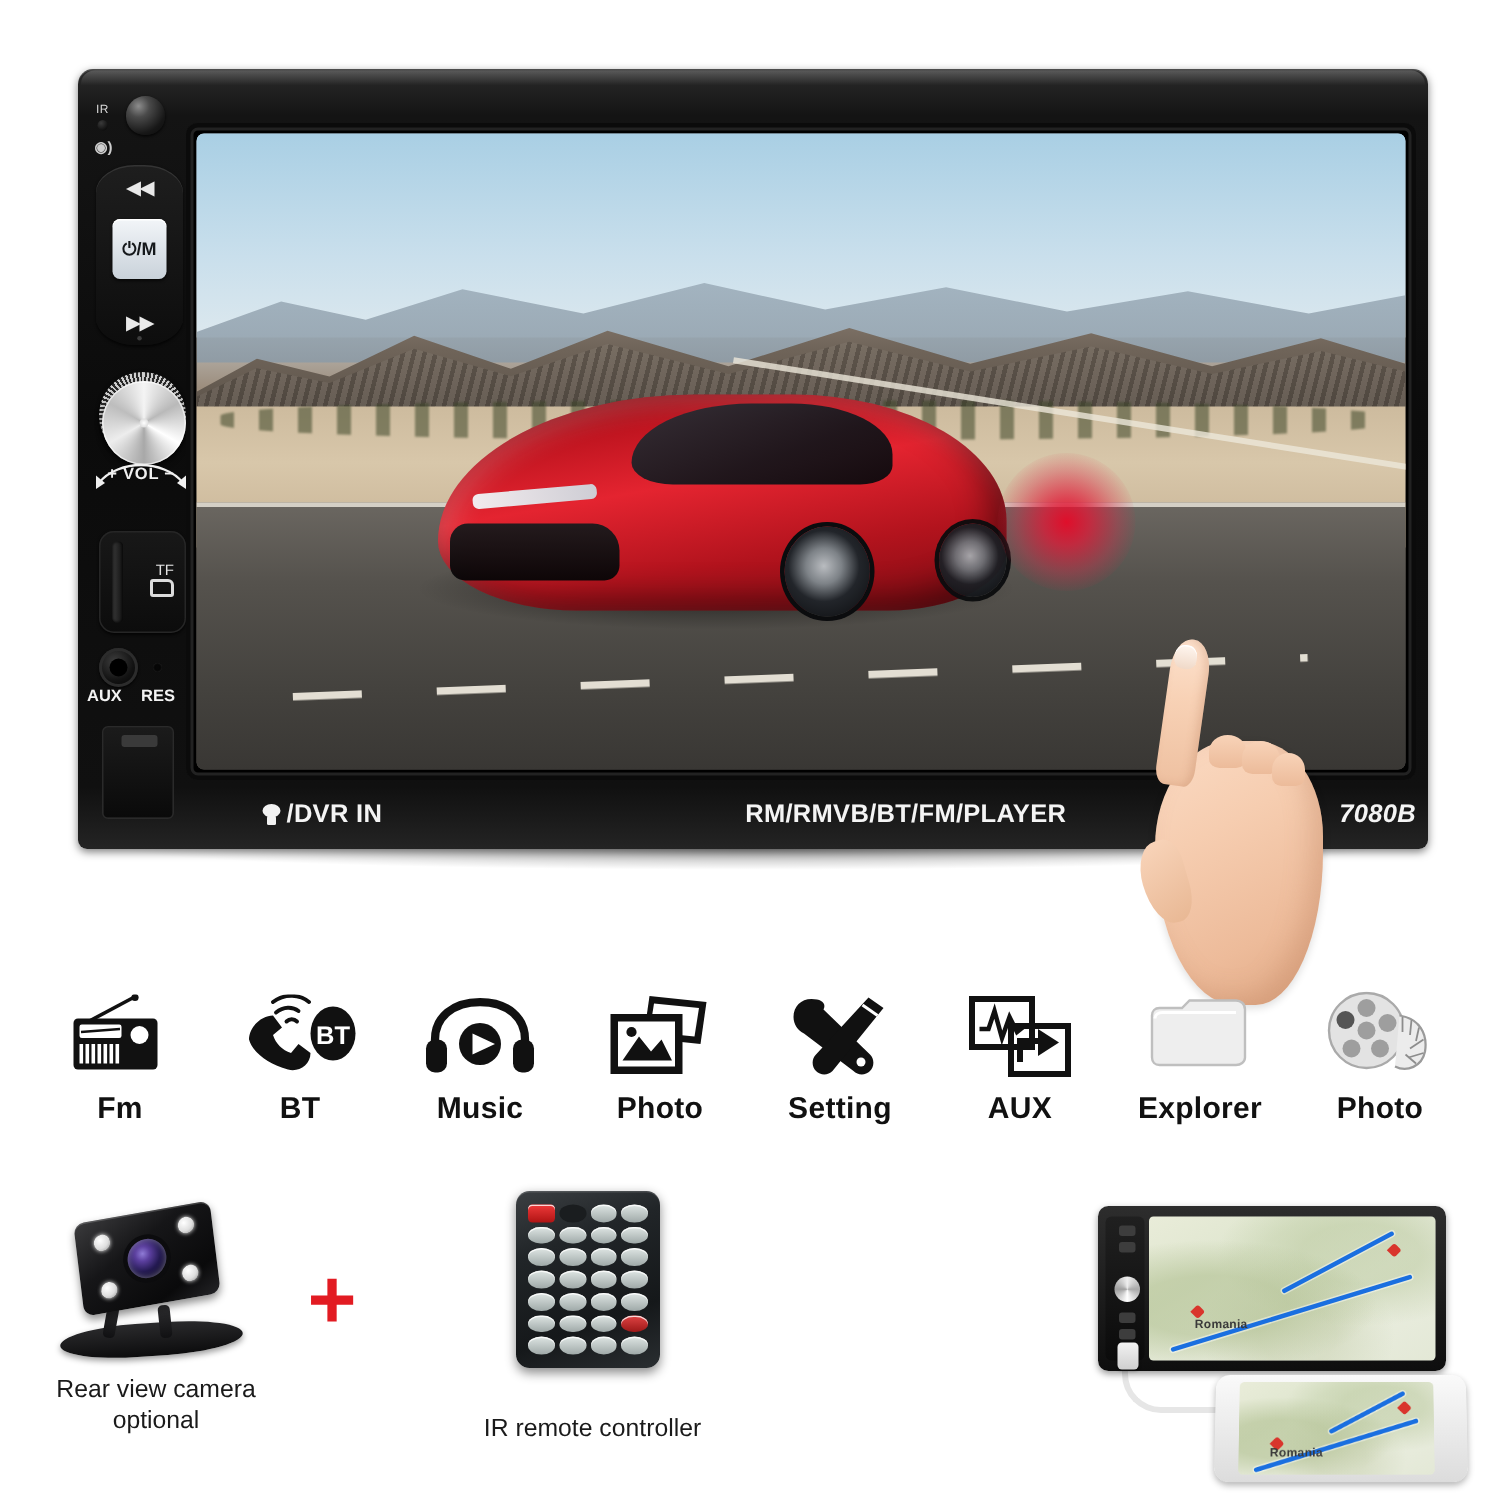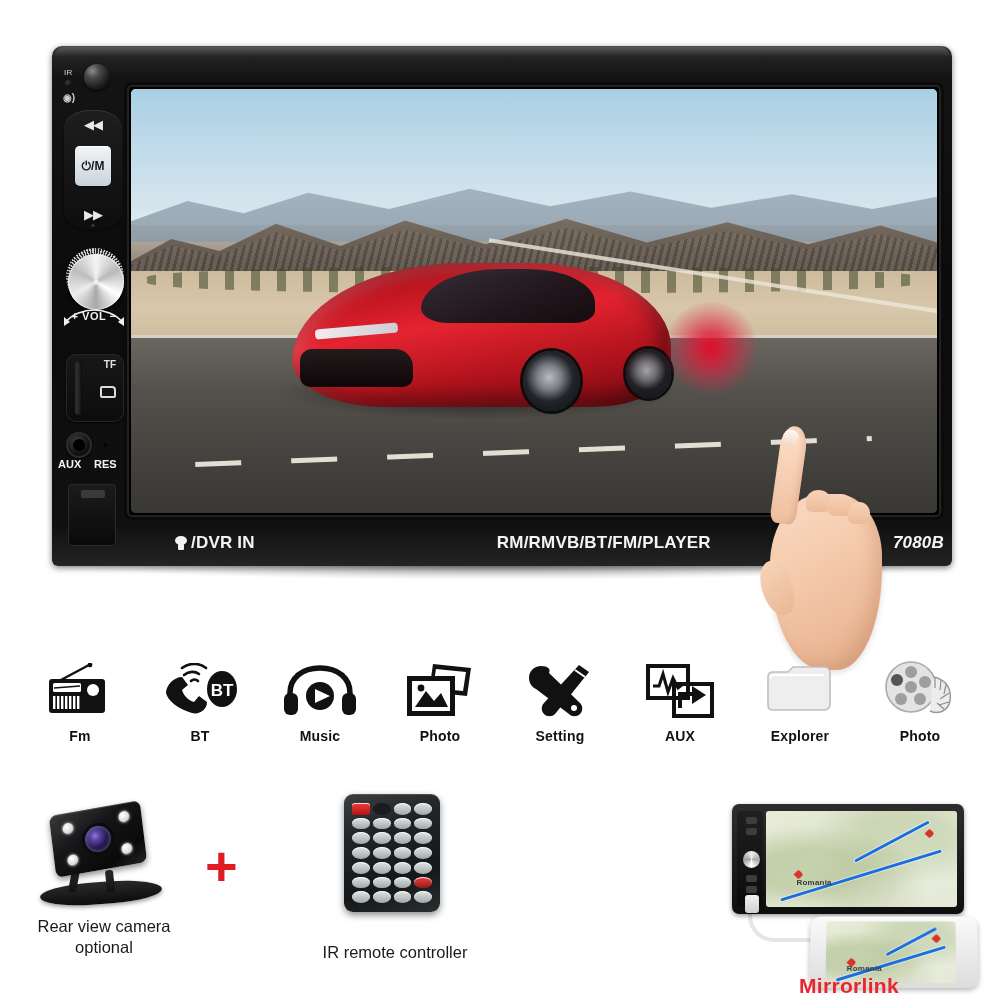--- a/index.html
+++ b/index.html
@@ -75,21 +75,21 @@
                color:#f0f0f0; font-size:11px; font-weight:700; letter-spacing:.5px; }
   .vol-arc { position:absolute; left:4px; top:62px; width:64px; height:24px; }
 
   .tf-slot {
     position:absolute; left:8px; top:302px; width:58px; height:68px;
     background:linear-gradient(180deg,#181818,#0c0c0c); border-radius:10px;
     box-shadow: inset 0 0 0 1px #262626, 0 1px 2px rgba(0,0,0,.7);
   }
   .tf-rail { position:absolute; left:9px; top:7px; width:7px; height:54px; border-radius:3px;
              background:linear-gradient(90deg,#3a3a3a,#111); box-shadow: inset 0 0 2px #000; }
-  .tf-text { position:absolute; right:8px; top:5px; color:#e2e2e2; font-size:10px; font-weight:700;text-align:right; }
+  .tf-text { position:absolute; right:8px; top:21px; color:#e2e2e2; font-size:10px; font-weight:400;text-align:right; }
   .tf-card { position:absolute; right:8px; top:32px; width:16px; height:12px;
              border:2px solid #dcdcdc; border-radius:2px 4px 2px 2px; }
 
   .aux-area { position:absolute; left:0; top:378px; width:72px; height:48px; }
   .aux-jack { position:absolute; left:8px; top:2px; width:26px; height:26px; border-radius:50%;
               background:radial-gradient(circle at 40% 35%,#3d3d3d,#121212 55%,#000 100%);
               box-shadow: inset 0 0 0 2px #2c2c2c, 0 1px 2px rgba(0,0,0,.8); }
   .aux-jack::after{ content:""; position:absolute; left:50%; top:50%; transform:translate(-50%,-50%);
     width:12px; height:12px; border-radius:50%; background:#000; }
   .res-hole { position:absolute; left:44px; top:12px; width:6px; height:6px; border-radius:50%; background:#060606;
@@ -199,21 +199,21 @@
     background:radial-gradient(ellipse at 50% 0%, rgba(0,0,0,.35), rgba(0,0,0,0) 70%);
   }
 
   
   #features {
     position:absolute; left:24px; top:660px; width:952px; height:112px;
     display:flex; justify-content:space-between; align-items:flex-start;
   }
   .feat { width:112px; display:flex; flex-direction:column; align-items:center; gap:6px; }
   .feat-ico { height:62px; display:flex; align-items:center; justify-content:center; }
-  .feat-lbl { font-size:14px; font-weight:700; color:#111; letter-spacing:.2px; }
+  .feat-lbl { font-size:20px; font-weight:700; color:#111; letter-spacing:.2px; }
 
   
   #accessories { position:absolute; left:0; top:786px; width:1000px; height:200px; }
 
   .acc-cam { position:absolute; left:34px; top:14px; width:140px; height:110px; }
   .cam-box {
     position:absolute; left:18px; top:8px; width:92px; height:62px; border-radius:7px;
     background:linear-gradient(150deg,#3a3a3c 0%,#161618 38%,#0a0a0b 78%,#242427 100%);
     transform: rotate(-7deg) skewY(-3deg);
     box-shadow: 0 3px 6px rgba(0,0,0,.45), inset 0 1px 0 rgba(255,255,255,.18);
@@ -634,16 +634,15 @@
     <div class="mv-phone">
       <div class="map">
         <div class="route"></div>
         <div class="route2"></div>
         <div class="pin" style="left:17%; top:62%;"></div>
         <div class="pin" style="left:82%; top:22%;"></div>
         <div class="map-city">Romania</div>
       </div>
     </div>
 
-    <div class="mv-cap">Mirrorlink</div>
   </div>
 
 </div>
 
 </body></html>

